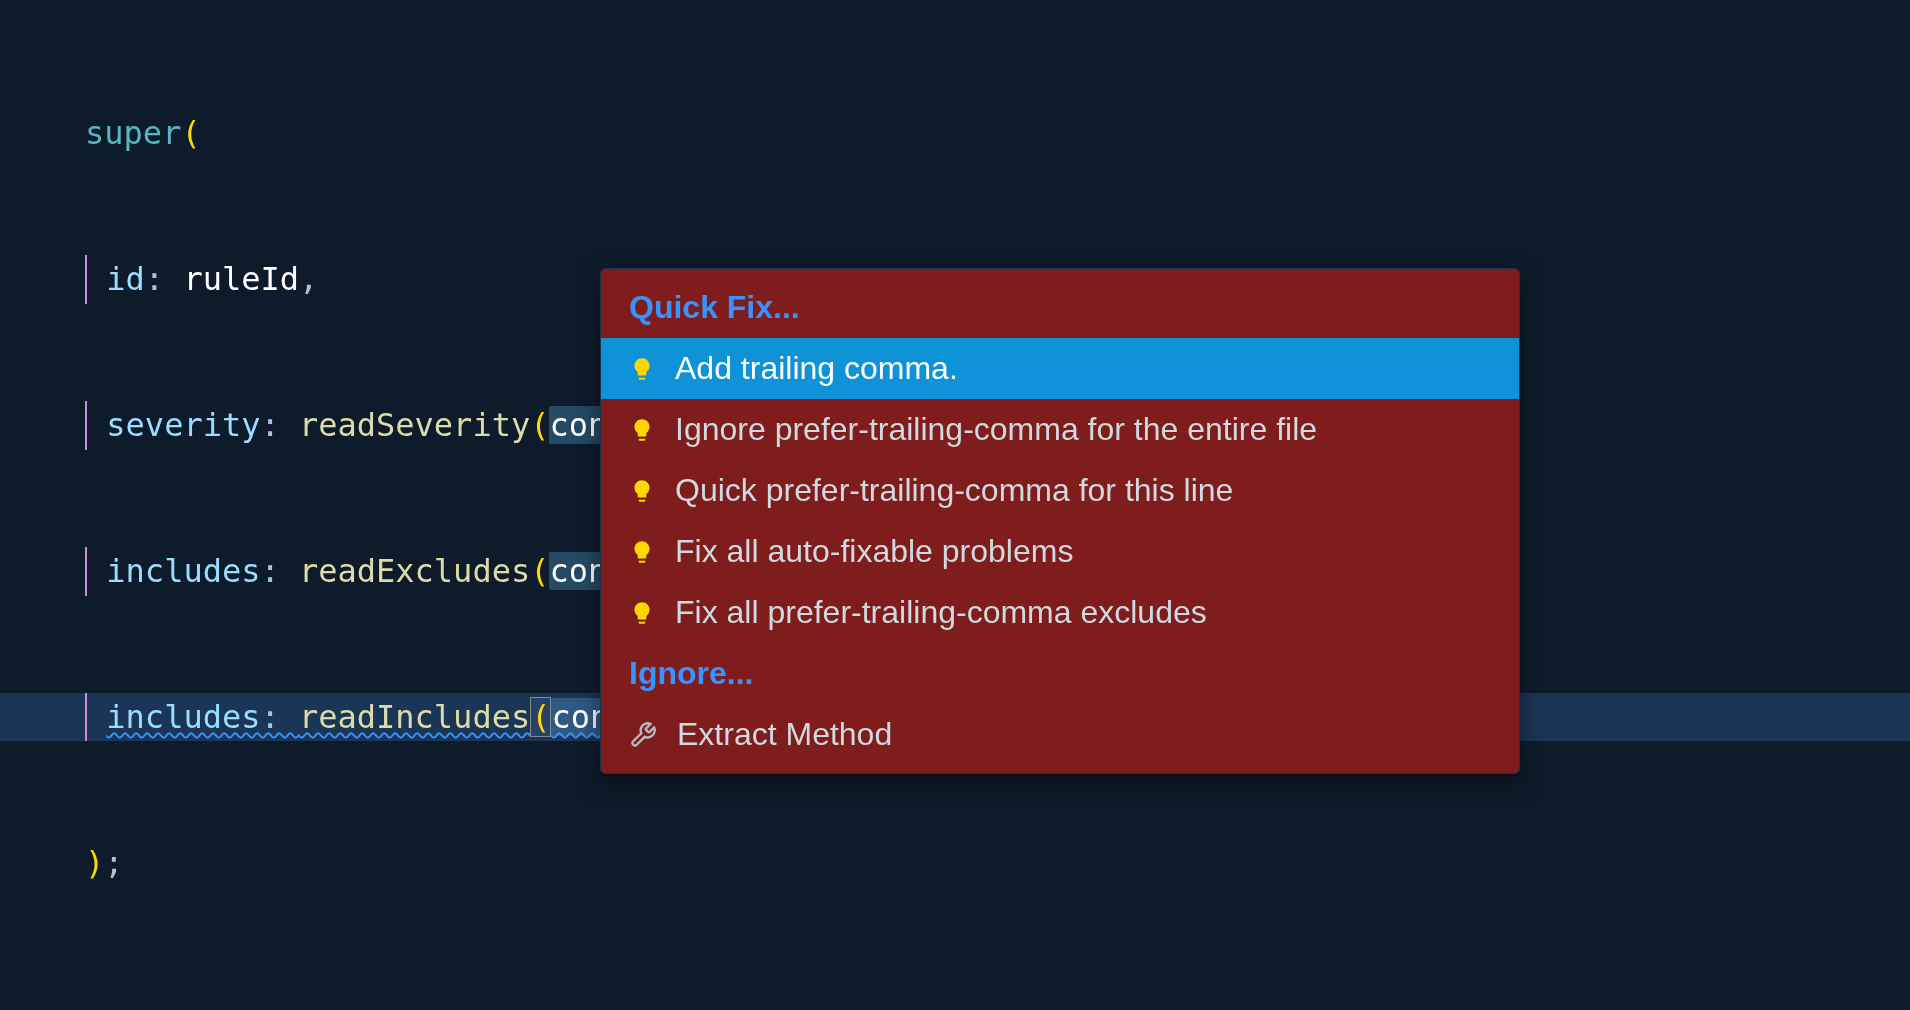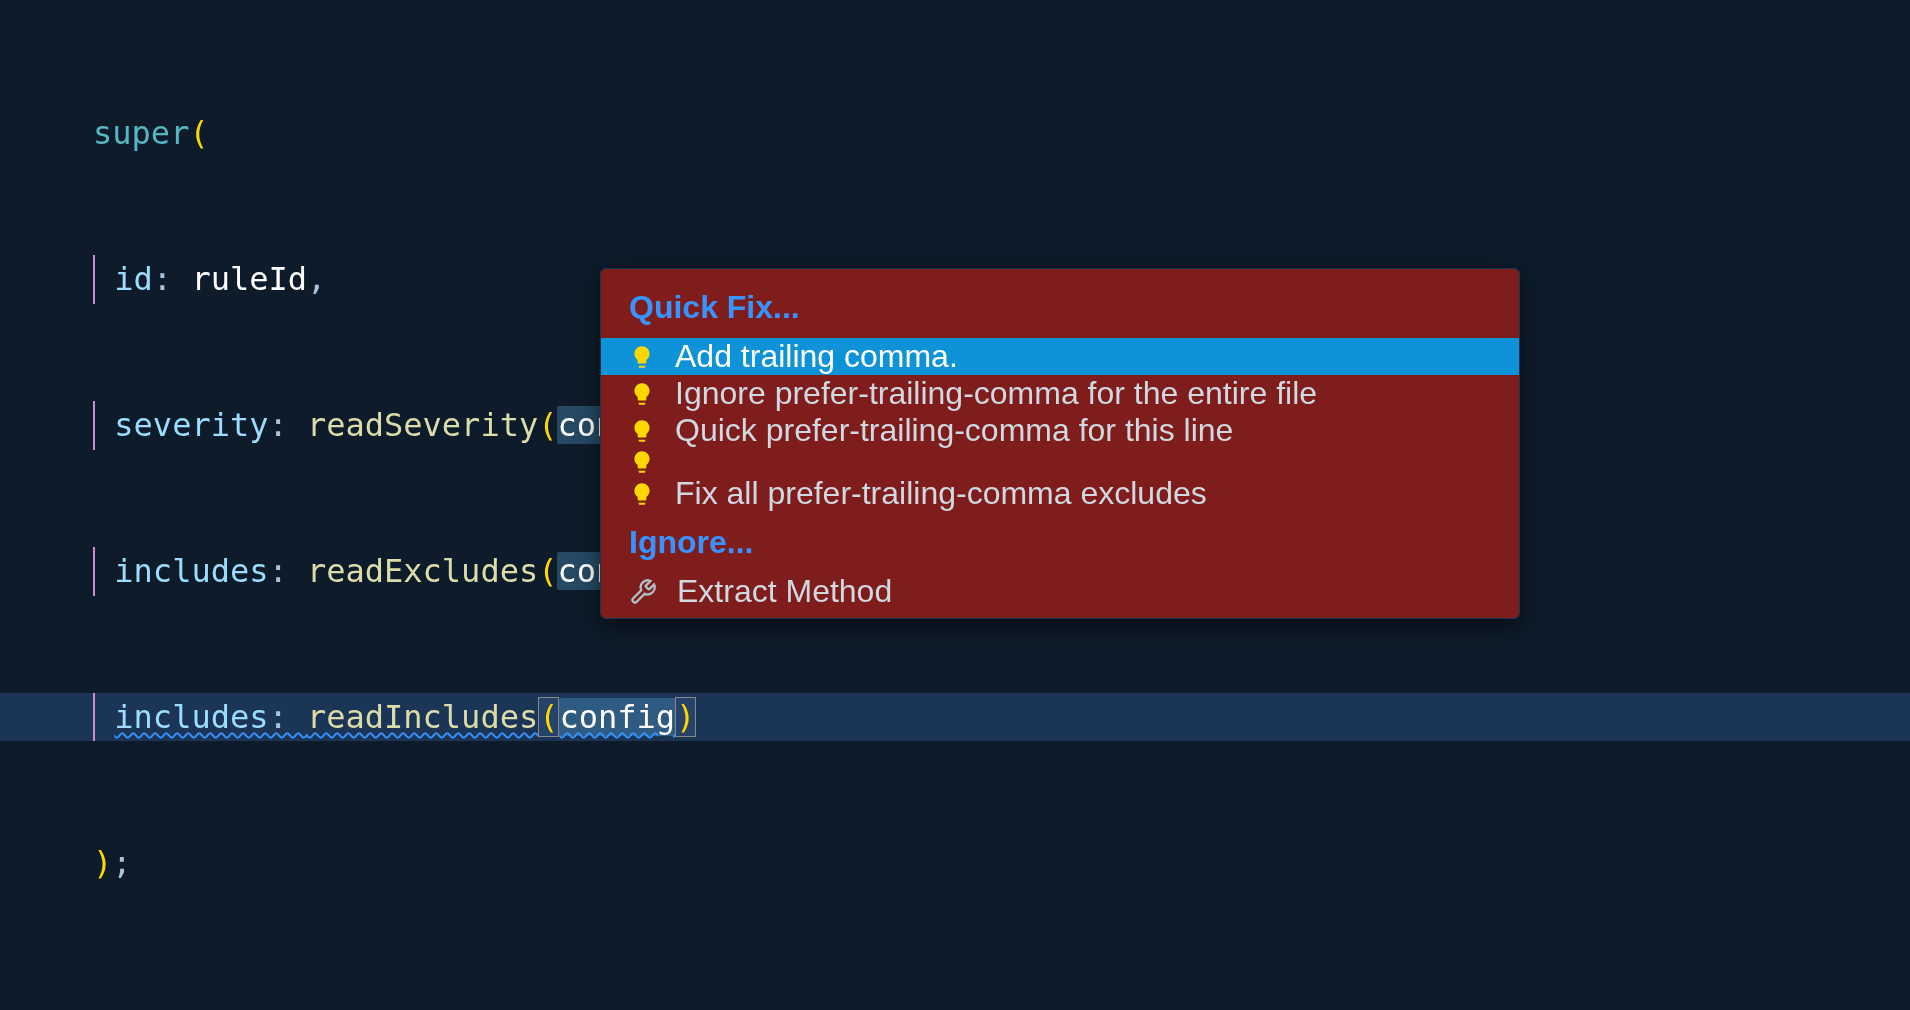--- a/index.html
+++ b/index.html
@@ -17,21 +17,21 @@
       height: 1010px;
       position: relative;
     }
     .editor {
       padding-top: 12px;
       line-height: 1.52;
       white-space: pre;
       position: relative;
     }
     .code-line {
-      padding-left: 16px;
+      padding-left: 8px;
       position: relative;
     }
     .highlighted-line {
       background: #1b3557;
     }
     .indent-guide {
       border-left: 2px solid #d18bd4;
       display: inline-block;
       height: 1.52em;
       vertical-align: top;
@@ -70,21 +70,21 @@
       padding: 8px 0;
     }
     .qf-header {
       color: #3794ff;
       font-weight: 600;
       padding: 12px 28px;
     }
     .qf-item {
       display: flex;
       align-items: center;
-      padding: 0 28px;
+      padding: 12px 28px;
       gap: 20px;
       cursor: pointer;
       color: #d0d8e0;
     }
     .qf-item.selected {
       background: #0e93d8;
       color: #fff;
     }
     .qf-icon-bulb {
       width: 26px;
@@ -135,20 +135,21 @@
   <div class="qf-item">
     <svg class="qf-icon-bulb" viewBox="0 0 24 24" fill="#ffd700">
         <path d="M9 21c0 .55.45 1 1 1h4c.55 0 1-.45 1-1v-1H9v1zm3-19C8.14 2 5 5.14 5 9c0 2.38 1.19 4.47 3 5.74V17c0 .55.45 1 1 1h6c.55 0 1-.45 1-1v-2.26c1.81-1.27 3-3.36 3-5.74 0-3.86-3.14-7-7-7z"></path>
       </svg>
     <span>Quick prefer-trailing-comma for this line</span>
   </div>
   <div class="qf-item">
     <svg class="qf-icon-bulb" viewBox="0 0 24 24" fill="#ffd700">
         <path d="M9 21c0 .55.45 1 1 1h4c.55 0 1-.45 1-1v-1H9v1zm3-19C8.14 2 5 5.14 5 9c0 2.38 1.19 4.47 3 5.74V17c0 .55.45 1 1 1h6c.55 0 1-.45 1-1v-2.26c1.81-1.27 3-3.36 3-5.74 0-3.86-3.14-7-7-7z"></path>
       </svg>
+    <span>Fix all auto-fixable problems</span>
   </div>
   <div class="qf-item">
     <svg class="qf-icon-bulb" viewBox="0 0 24 24" fill="#ffd700">
         <path d="M9 21c0 .55.45 1 1 1h4c.55 0 1-.45 1-1v-1H9v1zm3-19C8.14 2 5 5.14 5 9c0 2.38 1.19 4.47 3 5.74V17c0 .55.45 1 1 1h6c.55 0 1-.45 1-1v-2.26c1.81-1.27 3-3.36 3-5.74 0-3.86-3.14-7-7-7z"></path>
       </svg>
     <span>Fix all prefer-trailing-comma excludes</span>
   </div>
   <div class="qf-header">Ignore...</div>
   <div class="qf-item">
     <svg class="qf-icon-wrench" viewBox="0 0 24 24" fill="none" stroke="#b0bec5" stroke-width="2">

